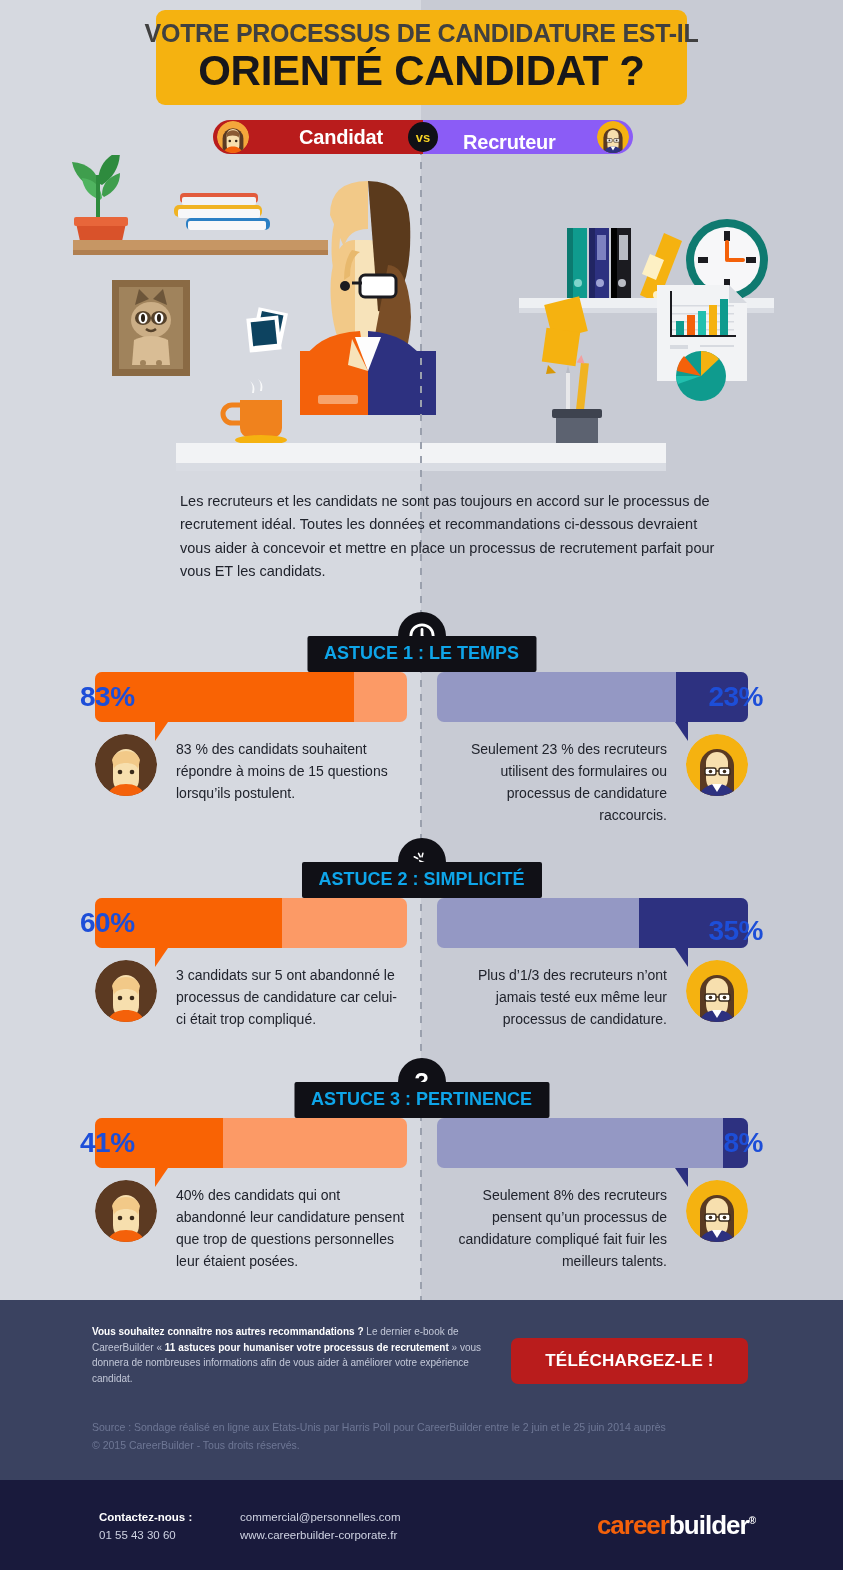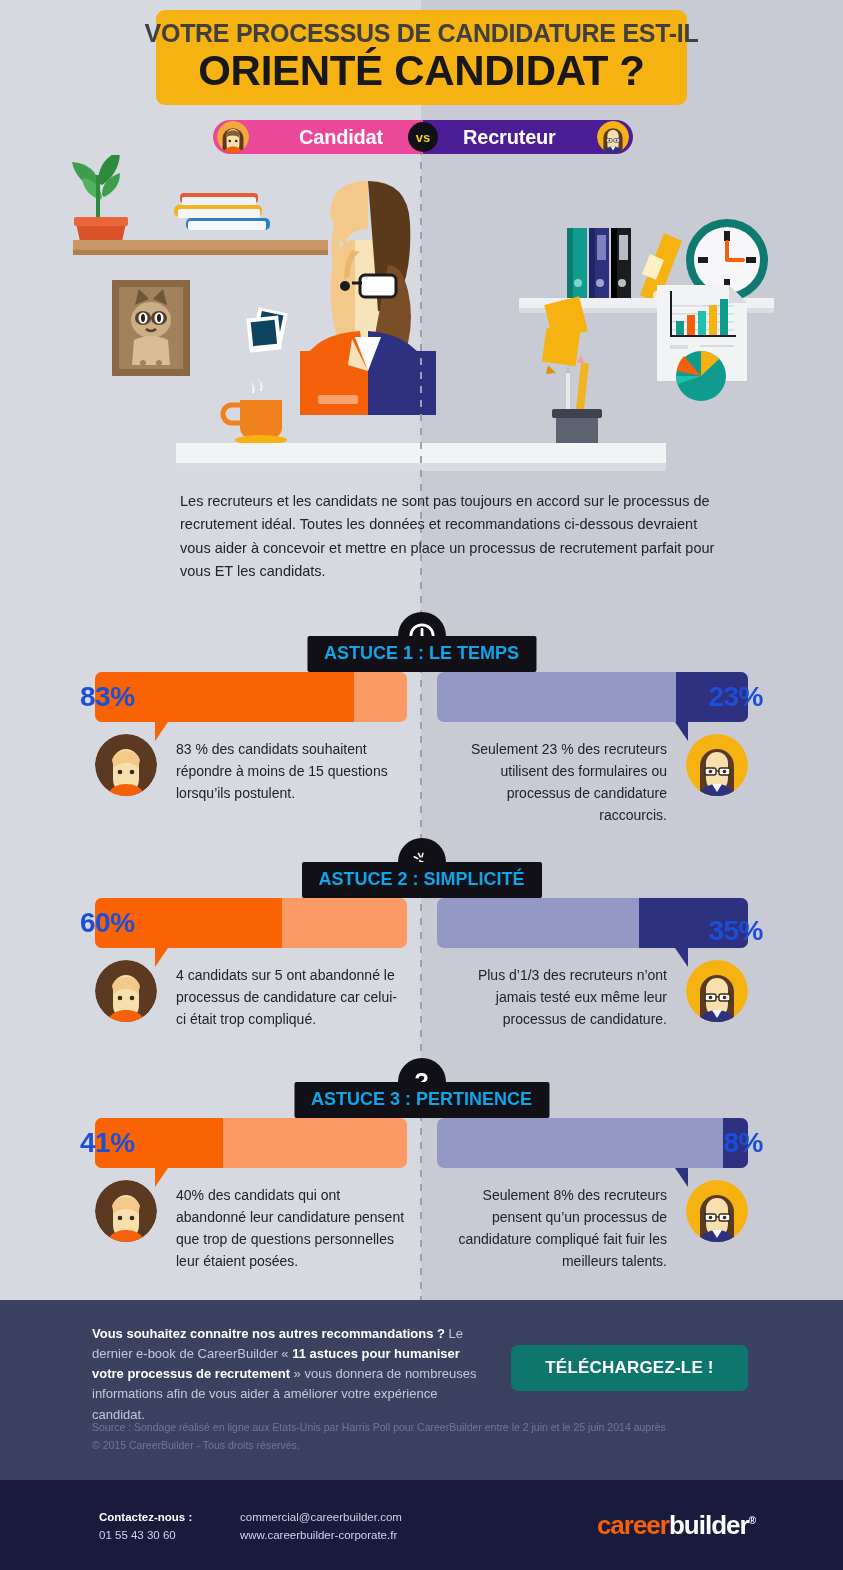--- a/index.html
+++ b/index.html
@@ -20,22 +20,22 @@
   .title-box {
     position:absolute; left:156px; top:10px; width:531px; height:95px;
     background:#f5b210; border-radius:9px; z-index:10;
     display:flex; flex-direction:column; align-items:center; justify-content:center;
   }
   .title-l1 { font-size:25px; font-weight:bold; color:#404040; letter-spacing:-0.3px; line-height:1.1; white-space:nowrap;}
   .title-l2 { font-size:42px; font-weight:bold; color:#17171c; letter-spacing:-0.3px; line-height:1.15; white-space:nowrap;}
 
   
   .vsbar { position:absolute; left:213px; top:120px; width:420px; height:34px; z-index:12; display:flex; }
-  .vs-left  { flex:1; background:#ec4899; border-radius:17px 0 0 17px; display:flex; align-items:center; justify-content:flex-end; padding-right:40px;}
-  .vs-right { flex:1; background:#4c1d95; border-radius:0 17px 17px 0; display:flex; align-items:center; padding-left:40px;}
+  .vs-left  { flex:1; background:#b91c1c; border-radius:17px 0 0 17px; display:flex; align-items:center; justify-content:flex-end; padding-right:40px;}
+  .vs-right { flex:1; background:#8b5cf6; border-radius:0 17px 17px 0; display:flex; align-items:flex-end; padding-left:40px;}
   .vs-left span, .vs-right span { color:#fff; font-size:20px; font-weight:bold; letter-spacing:-0.2px;}
   .vs-badge { position:absolute; left:50%; top:50%; transform:translate(-50%,-50%);
     width:30px; height:30px; border-radius:50%; background:#101016;
     display:flex; align-items:center; justify-content:center; color:#f5d024; font-size:13px; font-weight:bold;}
   .vs-av-l { position:absolute; left:4px;  top:1px; width:32px; height:32px; border-radius:50%; overflow:hidden;}
   .vs-av-r { position:absolute; right:4px; top:1px; width:32px; height:32px; border-radius:50%; overflow:hidden;}
 
   
   .hero { position:absolute; left:0; top:155px; width:843px; height:330px; z-index:4; }
 
@@ -73,23 +73,23 @@
   .av { position:absolute; top:62px; width:62px; height:62px; border-radius:50%; overflow:hidden; z-index:4;}
   .av-l { left:95px; }
   .av-r { right:95px; }
 
   .cap { position:absolute; top:66px; font-size:14px; line-height:1.58; color:#20232c; }
   .cap-l { left:176px; width:230px; text-align:left; }
   .cap-r { right:176px; width:230px; text-align:right; }
 
   
   .cta { position:absolute; left:0; top:1300px; width:843px; height:180px; background:#3a4260; z-index:7;}
-  .cta-text { position:absolute; left:92px; top:24px; width:390px; font-size:13px; line-height:1.55; color:#c3c8d8;}
+  .cta-text { position:absolute; left:92px; top:24px; width:390px; font-size:10px; line-height:1.55; color:#c3c8d8;}
   .cta-text b { color:#ffffff; }
-  .dl-btn { position:absolute; right:95px; top:45px; width:237px; height:46px; background:#0f766e;
+  .dl-btn { position:absolute; right:95px; top:38px; width:237px; height:46px; background:#b91c1c;
             border-radius:7px; display:flex; align-items:center; justify-content:center;
             color:#fff; font-size:17px; font-weight:bold; letter-spacing:0.2px; cursor:pointer;}
   .source { position:absolute; left:92px; top:118px; width:690px; font-size:10.5px; line-height:1.75; color:#6e7795;}
 
   
   .footer { position:absolute; left:0; top:1480px; width:843px; height:90px; background:#191a3c; z-index:7;}
   .ft-contact { position:absolute; left:99px; top:28px; font-size:11.5px; line-height:1.6; color:#cfd3e2;}
   .ft-contact b { color:#ffffff; }
   .ft-links { position:absolute; left:240px; top:28px; font-size:11.5px; line-height:1.6; color:#cfd3e2;}
   .logo { position:absolute; right:88px; top:30px; font-size:26px; font-weight:bold; letter-spacing:-1px;}
@@ -366,21 +366,21 @@
         <div class="av av-l">
           <svg viewBox="0 0 62 62" width="62" height="62">
               <circle cx="31" cy="31" r="31" fill="#5c3a22"></circle>
               <path d="M18 28a13 13 0 0126 0v17c0 9-6 14-13 14s-13-5-13-14z" fill="#f7dfae"></path>
               <path d="M17 26c3-12 25-12 28 0l-2 9c-2-8-22-8-24 0z" fill="#f2c988"></path>
               <circle cx="25" cy="38" r="2.3" fill="#3a2a1a"></circle>
               <circle cx="37" cy="38" r="2.3" fill="#3a2a1a"></circle>
               <path d="M12 62c3-9 11-12 19-12s16 3 19 12z" fill="#f4610a"></path>
             </svg>
         </div>
-        <div class="cap cap-l">4 candidats sur 5 ont abandonné le processus de candidature car celui-ci était trop compliqué.</div>
+        <div class="cap cap-l">3 candidats sur 5 ont abandonné le processus de candidature car celui-ci était trop compliqué.</div>
       </div>
       <div class="col">
         <div class="bar bar-r">
           <div class="fill-r" style="width:35%"></div>
         </div>
         <div class="pct pct-r" style="height:66px;">35%</div>
         <div class="tail-r"></div>
         <div class="av av-r">
           <svg viewBox="0 0 62 62" width="62" height="62">
               <circle cx="31" cy="31" r="31" fill="#f5b210"></circle>
@@ -459,19 +459,19 @@
       <div>© 2015 CareerBuilder - Tous droits réservés.</div>
     </div>
   </div>
 
   <div class="footer">
     <div class="ft-contact">
       <b>Contactez-nous :</b><br>
       <span>01 55 43 30 60</span>
     </div>
     <div class="ft-links">
-      <span>commercial@careerbuilder.com</span><br>
+      <span>commercial@personnelles.com</span><br>
       <span>www.careerbuilder-corporate.fr</span>
     </div>
     <div class="logo"><span class="c">career</span><span class="b">builder</span><span class="r">®</span></div>
   </div>
 
 </div>
 
 </body></html>

